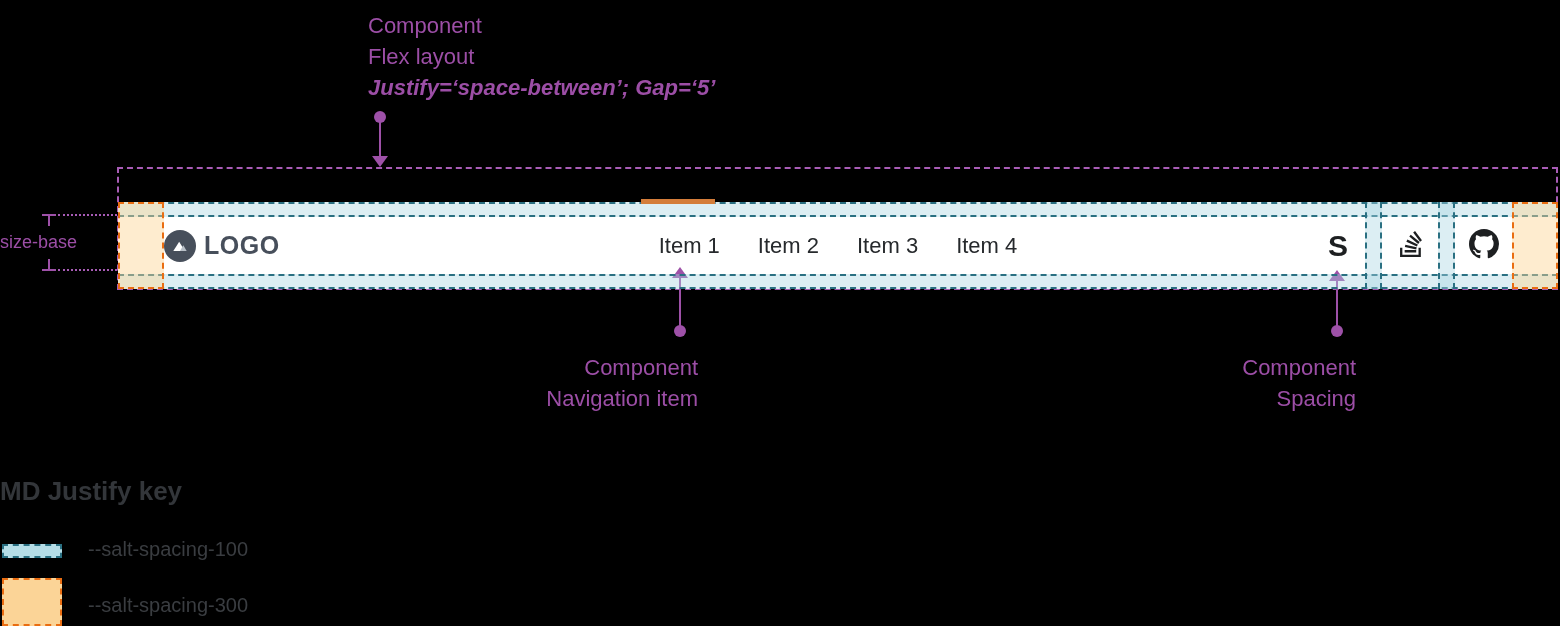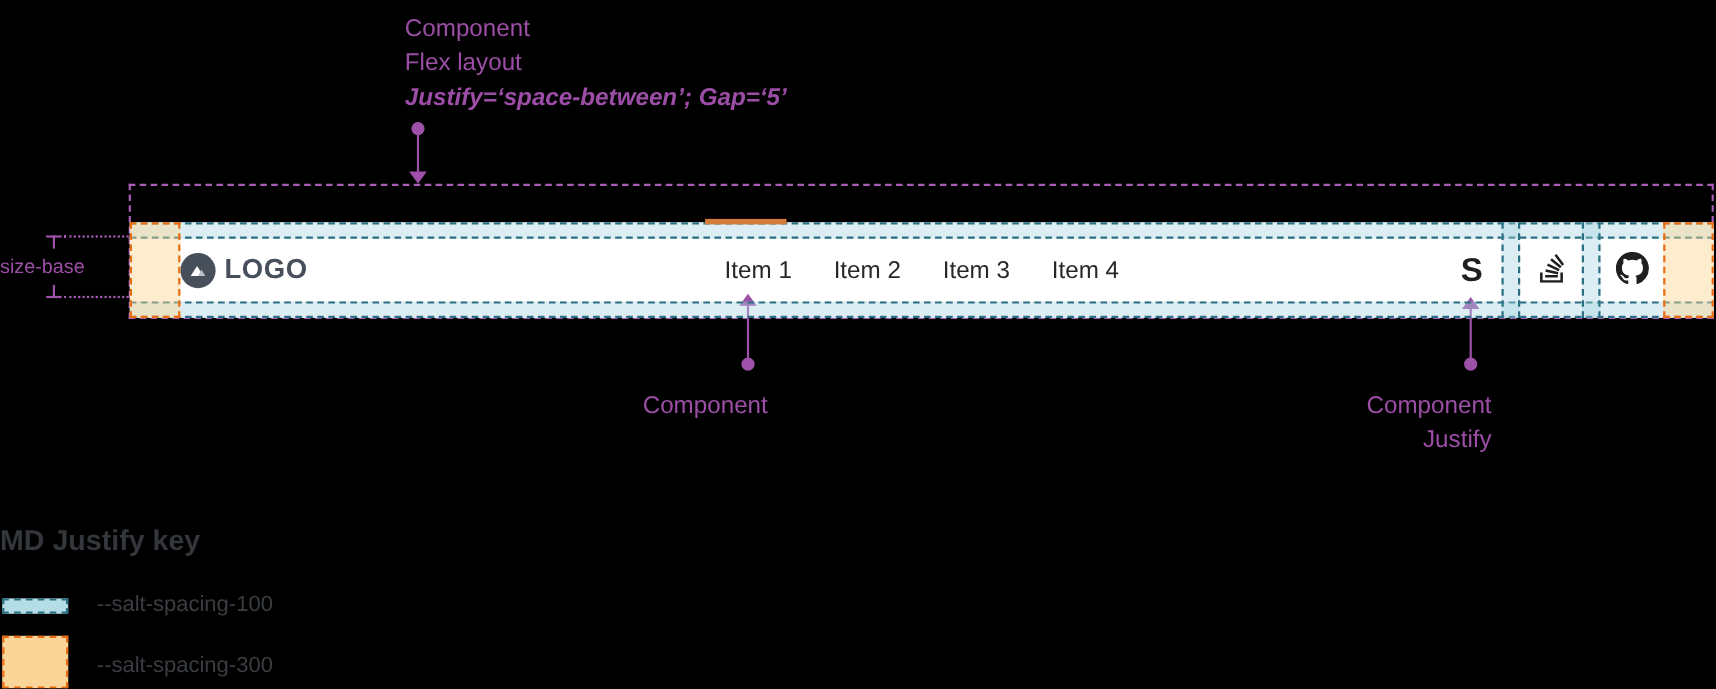--- a/index.html
+++ b/index.html
@@ -140,28 +140,29 @@
         </button>
       </div>
     </div>
   </div>
 
   <div class="arrow-up" style="left:672px; top:267px;"></div>
   <div class="vline" style="left:679px; top:276px; height:51px;"></div>
   <div class="dot" style="left:674px; top:325px;"></div>
   <div class="ann right" style="right:862px; top:352px;">
     <div>Component</div>
+    <div class="b">Navigation item</div>
   </div>
 
   <div class="arrow-up" style="left:1329px; top:270px;"></div>
   <div class="vline" style="left:1336px; top:279px; height:48px;"></div>
   <div class="dot" style="left:1331px; top:325px;"></div>
   <div class="ann right" style="right:204px; top:352px;">
     <div>Component</div>
-    <div class="b">Justify</div>
+    <div class="b">Spacing</div>
   </div>
 
   <div class="legend-title">MD Justify key</div>
   <div class="swatch s100"></div>
   <div class="legend-label l100">--salt-spacing-100</div>
   <div class="swatch s300"></div>
   <div class="legend-label l300">--salt-spacing-300</div>
 
 </div>
 

